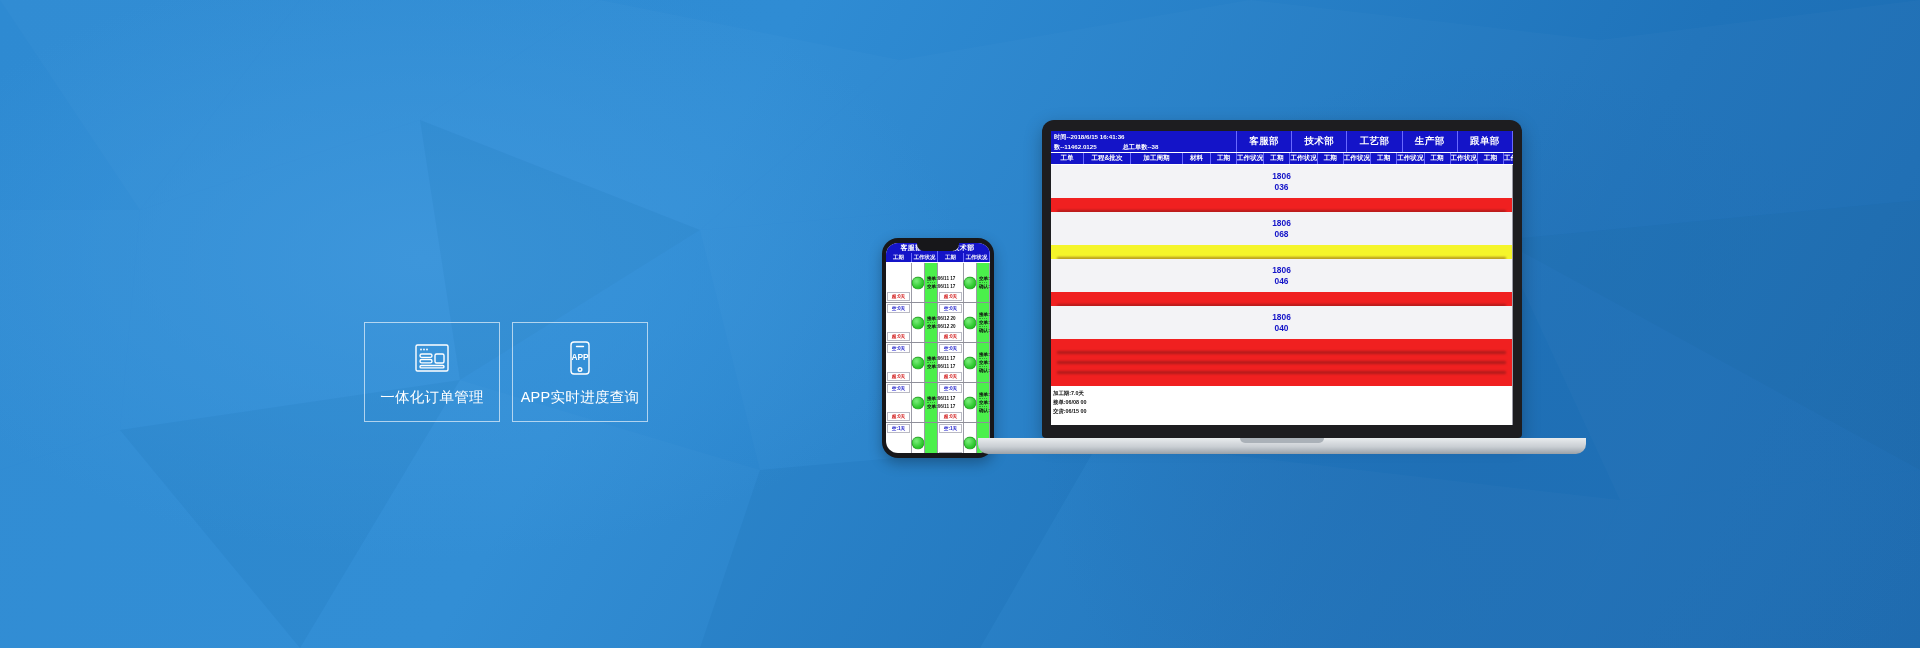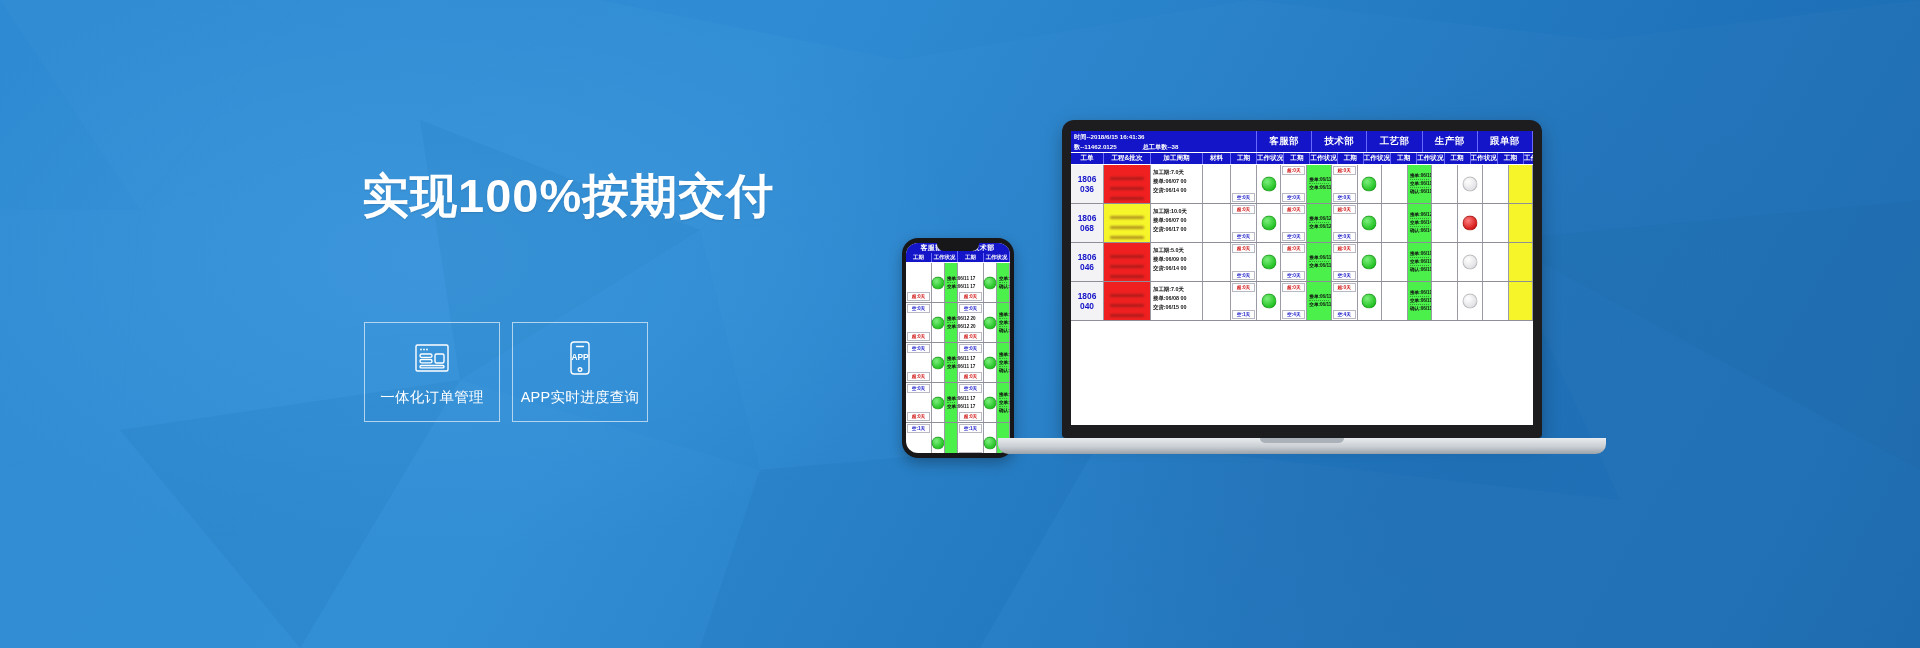--- a/index.html
+++ b/index.html
@@ -51,21 +51,21 @@
     align-items: center; justify-content: center;
     gap: 10px;
   }
   .feature .ico { width: 40px; height: 40px; display: block; }
   .feature .cap {
     color: #fff; font-size: 14.5px; font-weight: normal;
     white-space: nowrap; letter-spacing: .3px;
   }
 
   
-  #devices { position: absolute; left: 902px; top: 120px; width: 720px; height: 420px; }
+  #devices { position: absolute; left: 882px; top: 120px; width: 720px; height: 420px; }
 
   
   #laptop { position: absolute; left: 160px; top: 0px; }
   #lid {
     width: 480px; height: 318px;
     background: #1d1d20;
     border-radius: 12px 12px 4px 4px;
     padding: 11px 9px 13px 9px;
     box-shadow: 0 6px 18px rgba(0,0,0,.28);
   }
@@ -132,21 +132,21 @@
     border-bottom: 1px solid #ffffff;
   }
   .colbar .ch {
     color: #fff; font-size: 6.6px; font-weight: bold;
     text-align: center; padding: 1px 0;
     border-right: 1px solid #6a6aff;
     white-space: nowrap; overflow: hidden;
   }
 
   .rows { display: flex; flex-direction: column; }
-  .row { display: flex; border-bottom: 1px solid #8f8f9a; height: 39px; }
+  .row { display: flex; border-bottom: 1px solid #8f8f9a; height: 47px; flex-direction: column; }
   .cell {
     border-right: 1px solid #9b9ba6;
     position: relative; overflow: hidden;
     background: #ffffff;
   }
   .c-wo {
     flex: 0 0 33px; display: flex; flex-direction: column;
     align-items: center; justify-content: center;
     color: #1414c8; font-weight: bold; font-size: 8.4px; line-height: 1.25;
     background: #f3f3f6;
@@ -231,21 +231,20 @@
     <g fill="#000000" fill-opacity="0.045">
       <polygon points="420,120 700,230 460,380"></polygon>
       <polygon points="1180,190 1500,240 1100,440"></polygon>
       <polygon points="760,470 1100,440 980,648 700,648"></polygon>
       <polygon points="120,430 460,380 300,648"></polygon>
       <polygon points="1920,200 1920,470 1500,240"></polygon>
     </g>
   </svg>
 
   <div id="copy">
-    <div class="headline">实现100%按期交付</div>
   </div>
 
   <div id="features">
 
     <div class="feature">
       <svg class="ico" viewBox="0 0 40 40" fill="none" stroke="#ffffff" stroke-width="1.4">
         <rect x="4" y="7" width="32" height="26" rx="1.5"></rect>
         <circle cx="9" cy="11.5" r="0.9" fill="#fff" stroke="none"></circle>
         <circle cx="12" cy="11.5" r="0.9" fill="#fff" stroke="none"></circle>
         <circle cx="15" cy="11.5" r="0.9" fill="#fff" stroke="none"></circle>

